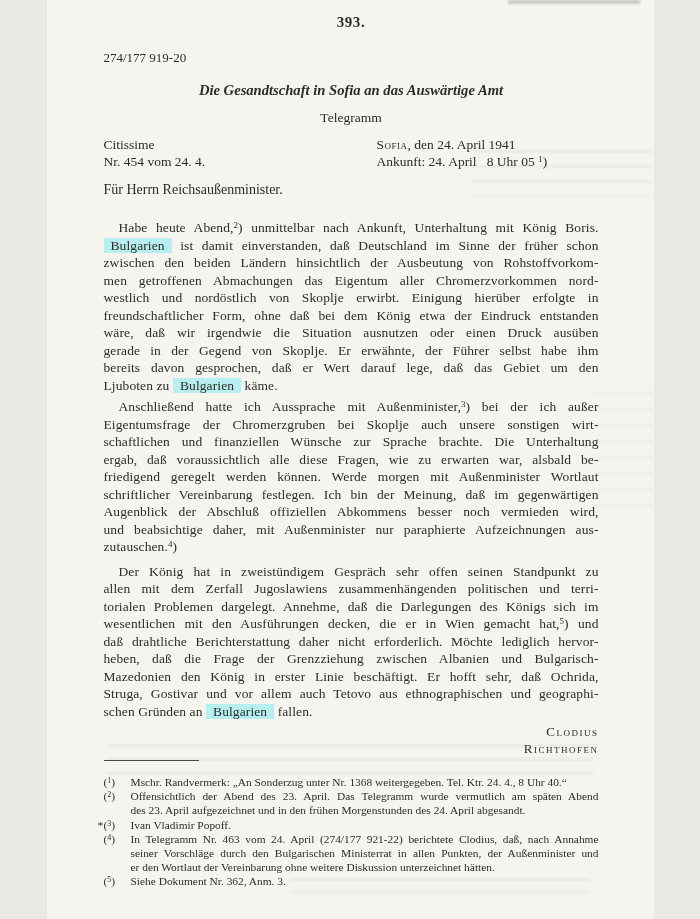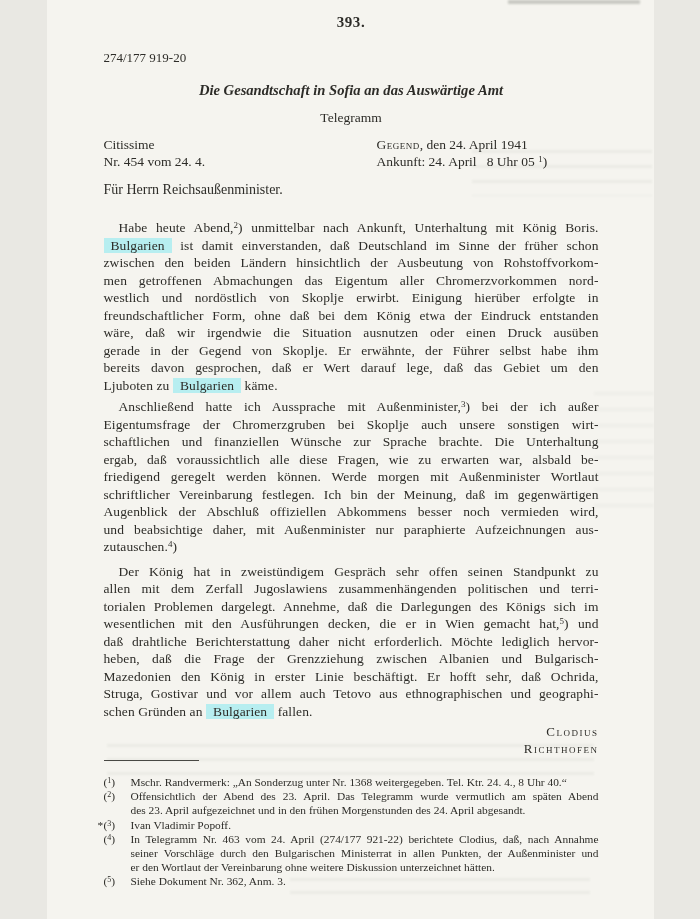--- a/index.html
+++ b/index.html
@@ -65,21 +65,21 @@
   <div class="ref">274/177 919-20</div>
   <div class="title">Die Gesandtschaft in Sofia an das Auswärtige Amt</div>
   <div class="subtitle">Telegramm</div>
 
   <div class="meta">
     <div class="meta-left">
       <div>Citissime</div>
       <div>Nr. 454 vom 24. 4.</div>
     </div>
     <div class="meta-right">
-        <div><span class="sc">Gegend</span><span>, den 24. April 1941</span></div>
+        <div><span class="sc">Sofia</span><span>, den 24. April 1941</span></div>
         <div><span>Ankunft: 24. April&nbsp;&nbsp;&nbsp;8 Uhr 05 </span><sup>1</sup><span>)</span></div>
       </div>
   </div>
 
   <div class="salutation">Für Herrn Reichsaußenminister.</div>
 
   <div class="docbody">
       <div class="para">
         <div class="line j"><span>Habe heute Abend,</span><sup>2</sup><span>) unmittelbar nach Ankunft, Unterhaltung mit König Boris.</span></div>
         <div class="line j"><span class="hl" style="background: rgb(183, 238, 240);">Bulgarien</span><span> ist damit einverstanden, daß Deutschland im Sinne der früher schon</span></div>

